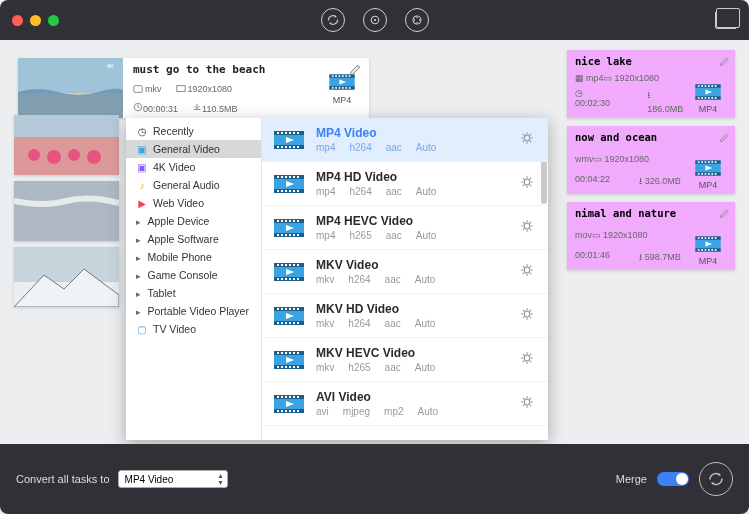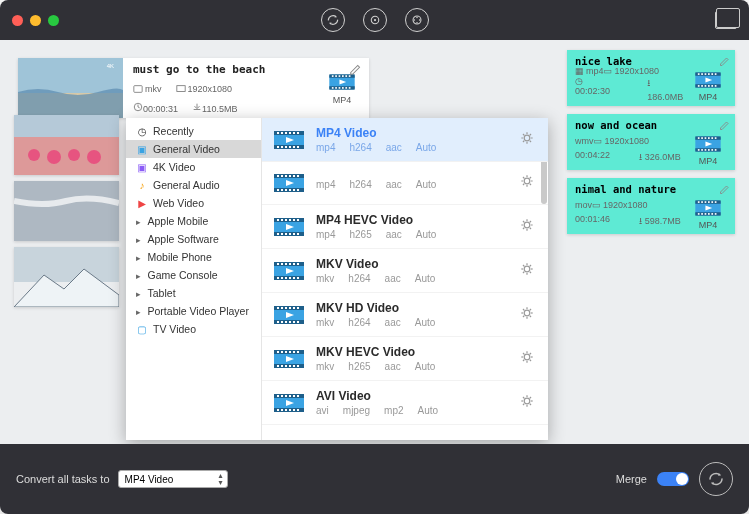--- a/index.html
+++ b/index.html
@@ -65,21 +65,21 @@
 
 .footer { position:absolute; left:0; right:0; bottom:0; height:70px; background:#303036; display:flex; align-items:center; padding:0 16px; color:#ddd; font-size:11px;text-align:right; }
 .footer .dd { margin-left:8px; height:18px; min-width:110px; background:#fff; color:#000; font-size:10px; border:1px solid #aaa; border-radius:3px; display:flex; align-items:center; justify-content:space-between; padding:0 4px 0 6px; cursor:pointer; }
 .footer-right { margin-left:auto; display:flex; align-items:center; gap:10px; }
 .toggle { width:32px; height:14px; background:#3b82f6; border-radius:8px; position:relative; cursor:pointer; }
 .toggle::after { content:""; position:absolute; right:1px; top:1px; width:12px; height:12px; background:#fff; border-radius:50%; }
 .go-btn { width:34px; height:34px; border:1.5px solid #bcbcbc; border-radius:50%; display:flex; align-items:center; justify-content:center; color:#bcbcbc; cursor:pointer; }
 .go-btn svg { width:18px; height:18px; }
 
 .right-cards { position:absolute; right:14px; top:10px; width:168px; display:flex; flex-direction:column; gap:8px; }
-.rcard { background:#5eead4; height:56px; box-shadow:0 1px 3px rgba(0,0,0,.15); position:relative; padding:5px 6px 4px 8px; display:flex;justify-content:flex-end; }
+.rcard { background:#f0abfc; height:68px; box-shadow:0 1px 3px rgba(0,0,0,.15); position:relative; padding:5px 6px 4px 8px; display:flex;justify-content:flex-end; }
 .rcard-body { flex:1; min-width:0; display:flex; flex-direction:column; justify-content:space-between; }
 .rcard .pencil { top:3px; right:4px; }
 .rc-title { font-family: Menlo, Consolas, monospace; font-size:10.5px; font-weight:bold; white-space:nowrap; overflow:hidden; }
 .rc-meta { font-size:9px; color:#666; display:flex; }
 .rc-meta2 { font-size:9px; color:#666; display:flex; gap:29px; }
 .rcard .out { width:42px; flex:none; display:flex; flex-direction:column; align-items:center; justify-content:flex-end; gap:1px; }
 </style>
 </head>
 <body>
 
@@ -320,21 +320,21 @@
         <div class="cat top">
             <span class="cat-icon" style="color:#f59e0b">♪</span>
             <span>General Audio</span>
           </div>
         <div class="cat top">
             <span class="cat-icon" style="color:#ef4444">▶</span>
             <span>Web Video</span>
           </div>
         <div class="cat">
             <span class="has-sub"></span>
-            <span>Apple Mobile</span>
+            <span>Apple Device</span>
           </div>
         <div class="cat">
             <span class="has-sub"></span>
             <span>Apple Software</span>
           </div>
         <div class="cat">
             <span class="has-sub"></span>
             <span>Mobile Phone</span>
           </div>
         <div class="cat">
@@ -373,20 +373,21 @@
             </div>
           <span class="fmt-gear"><svg viewBox="0 0 16 16">
                 <use href="#gear"></use>
               </svg></span>
         </div>
         <div class="fmt">
           <svg class="fmt-icon" viewBox="0 0 34 26">
               <use href="#film-icon"></use>
             </svg>
           <div class="fmt-txt">
+              <div class="fmt-name">MP4 HD Video</div>
               <div class="fmt-codecs">
                 <span>mp4</span>
                 <span>h264</span>
                 <span>aac</span>
                 <span>Auto</span>
               </div>
             </div>
           <span class="fmt-gear"><svg viewBox="0 0 16 16">
                 <use href="#gear"></use>
               </svg></span>

